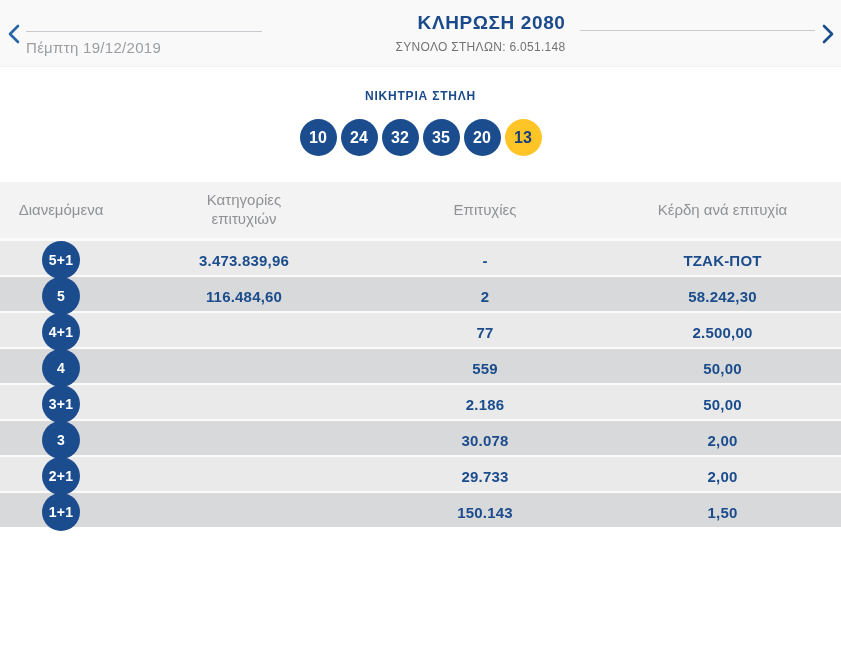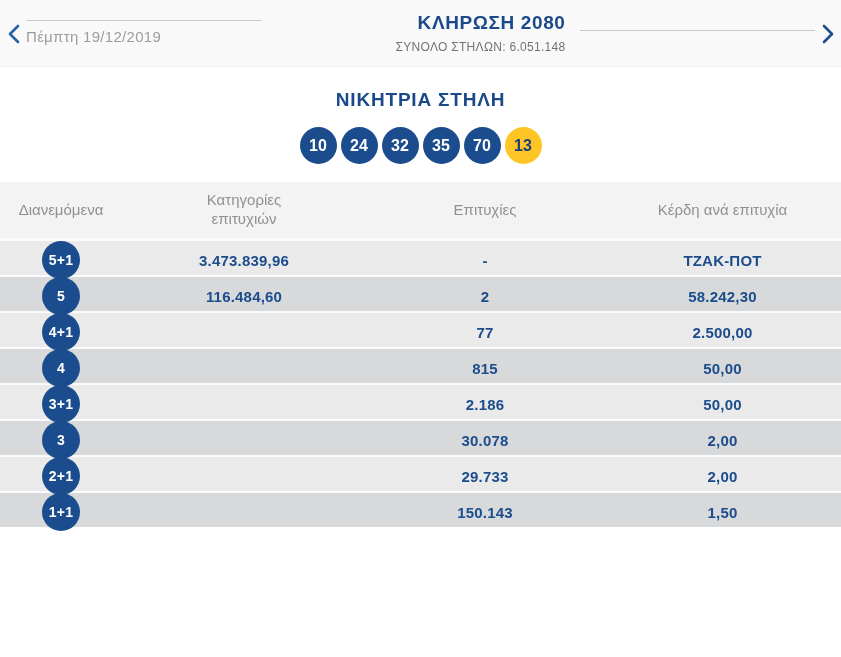--- a/index.html
+++ b/index.html
@@ -21,21 +21,21 @@
   .nav-chevron {
     width: 26px;
     margin-top: 24px;
     background: none;
     border: none;
     cursor: pointer;
     display: flex;
     justify-content: center;
   }
   .side-block { flex: 1; display: flex; flex-direction: column; }
-  .side-block.left  { margin-top: 20px; margin-right: 14px; }
+  .side-block.left  { margin-top: 31px; margin-right: 14px; }
   .side-block.right { margin-top: 30px; margin-left: 14px; }
   .rule { height: 1px; background: #c7cbcf; width: 100%; }
   .draw-date {
     margin-top: 7px;
     font-size: 15px;
     color: #9b9ea1;
     letter-spacing: 0.3px;
   }
   .center-block {
     width: 290px;
@@ -56,21 +56,21 @@
   }
 
   
   .winning-section {
     background: #ffffff;
     text-align: center;
     padding-top: 22px;
     height: 115px;
   }
   .winning-title {
-    font-size: 19px;
+    font-size: 12px;
     font-weight: bold;
     color: #1b4a8a;
     letter-spacing: 0.8px;
   }
   .balls {
     margin-top: 16px;
     display: flex;
     justify-content: center;
     gap: 4px;
   }
@@ -170,21 +170,21 @@
 
   <div class="ball">
         <span>32</span>
       </div>
 
   <div class="ball">
         <span>35</span>
       </div>
 
   <div class="ball">
-        <span>70</span>
+        <span>20</span>
       </div>
 
   <div class="ball bonus">
         <span>13</span>
       </div>
 </div>
 </section>
 
 <section class="results-table">
   <div class="t-row thead">
@@ -219,21 +219,21 @@
     <div class="cell"></div>
     <div class="cell">77</div>
     <div class="cell">2.500,00</div>
   </div>
 
   <div class="t-row data-row shade-dark">
     <div class="cell cat">
       <span class="badge">4</span>
     </div>
     <div class="cell"></div>
-    <div class="cell">815</div>
+    <div class="cell">559</div>
     <div class="cell">50,00</div>
   </div>
 
   <div class="t-row data-row shade-light">
     <div class="cell cat">
       <span class="badge">3+1</span>
     </div>
     <div class="cell"></div>
     <div class="cell">2.186</div>
     <div class="cell">50,00</div>

